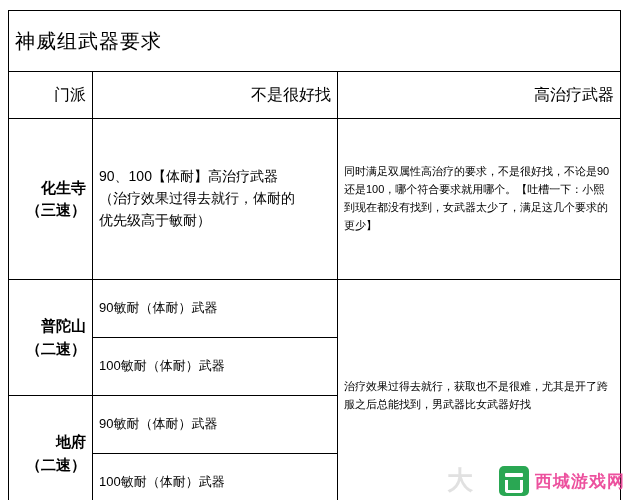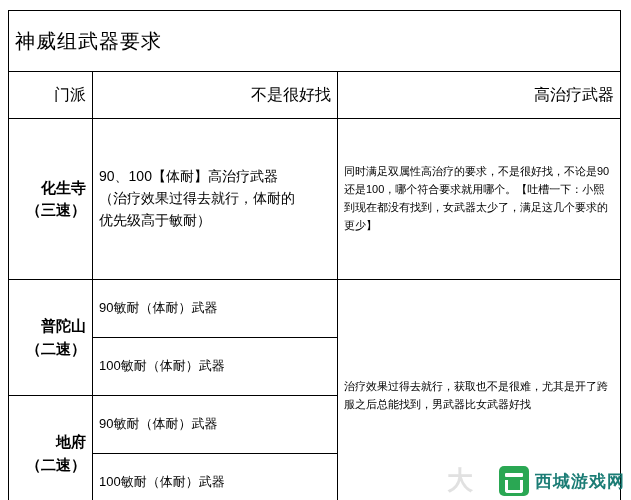--- a/index.html
+++ b/index.html
@@ -102,21 +102,21 @@
     top: 14px;
     width: 12px;
     height: 10px;
     border: 3px solid #ffffff;
     border-top: none;
     border-radius: 0 0 3px 3px;
   }
   .wm-text {
     font-size: 17px;
     font-weight: bold;
-    color: #0f766e;
+    color: #ec4899;
     letter-spacing: 1px;
   }
   .wm-ghost {
     position: absolute;
     right: 158px;
     bottom: 2px;
     font-size: 26px;
     color: #c9c9c9;
     font-weight: bold;
     opacity: 0.55;

